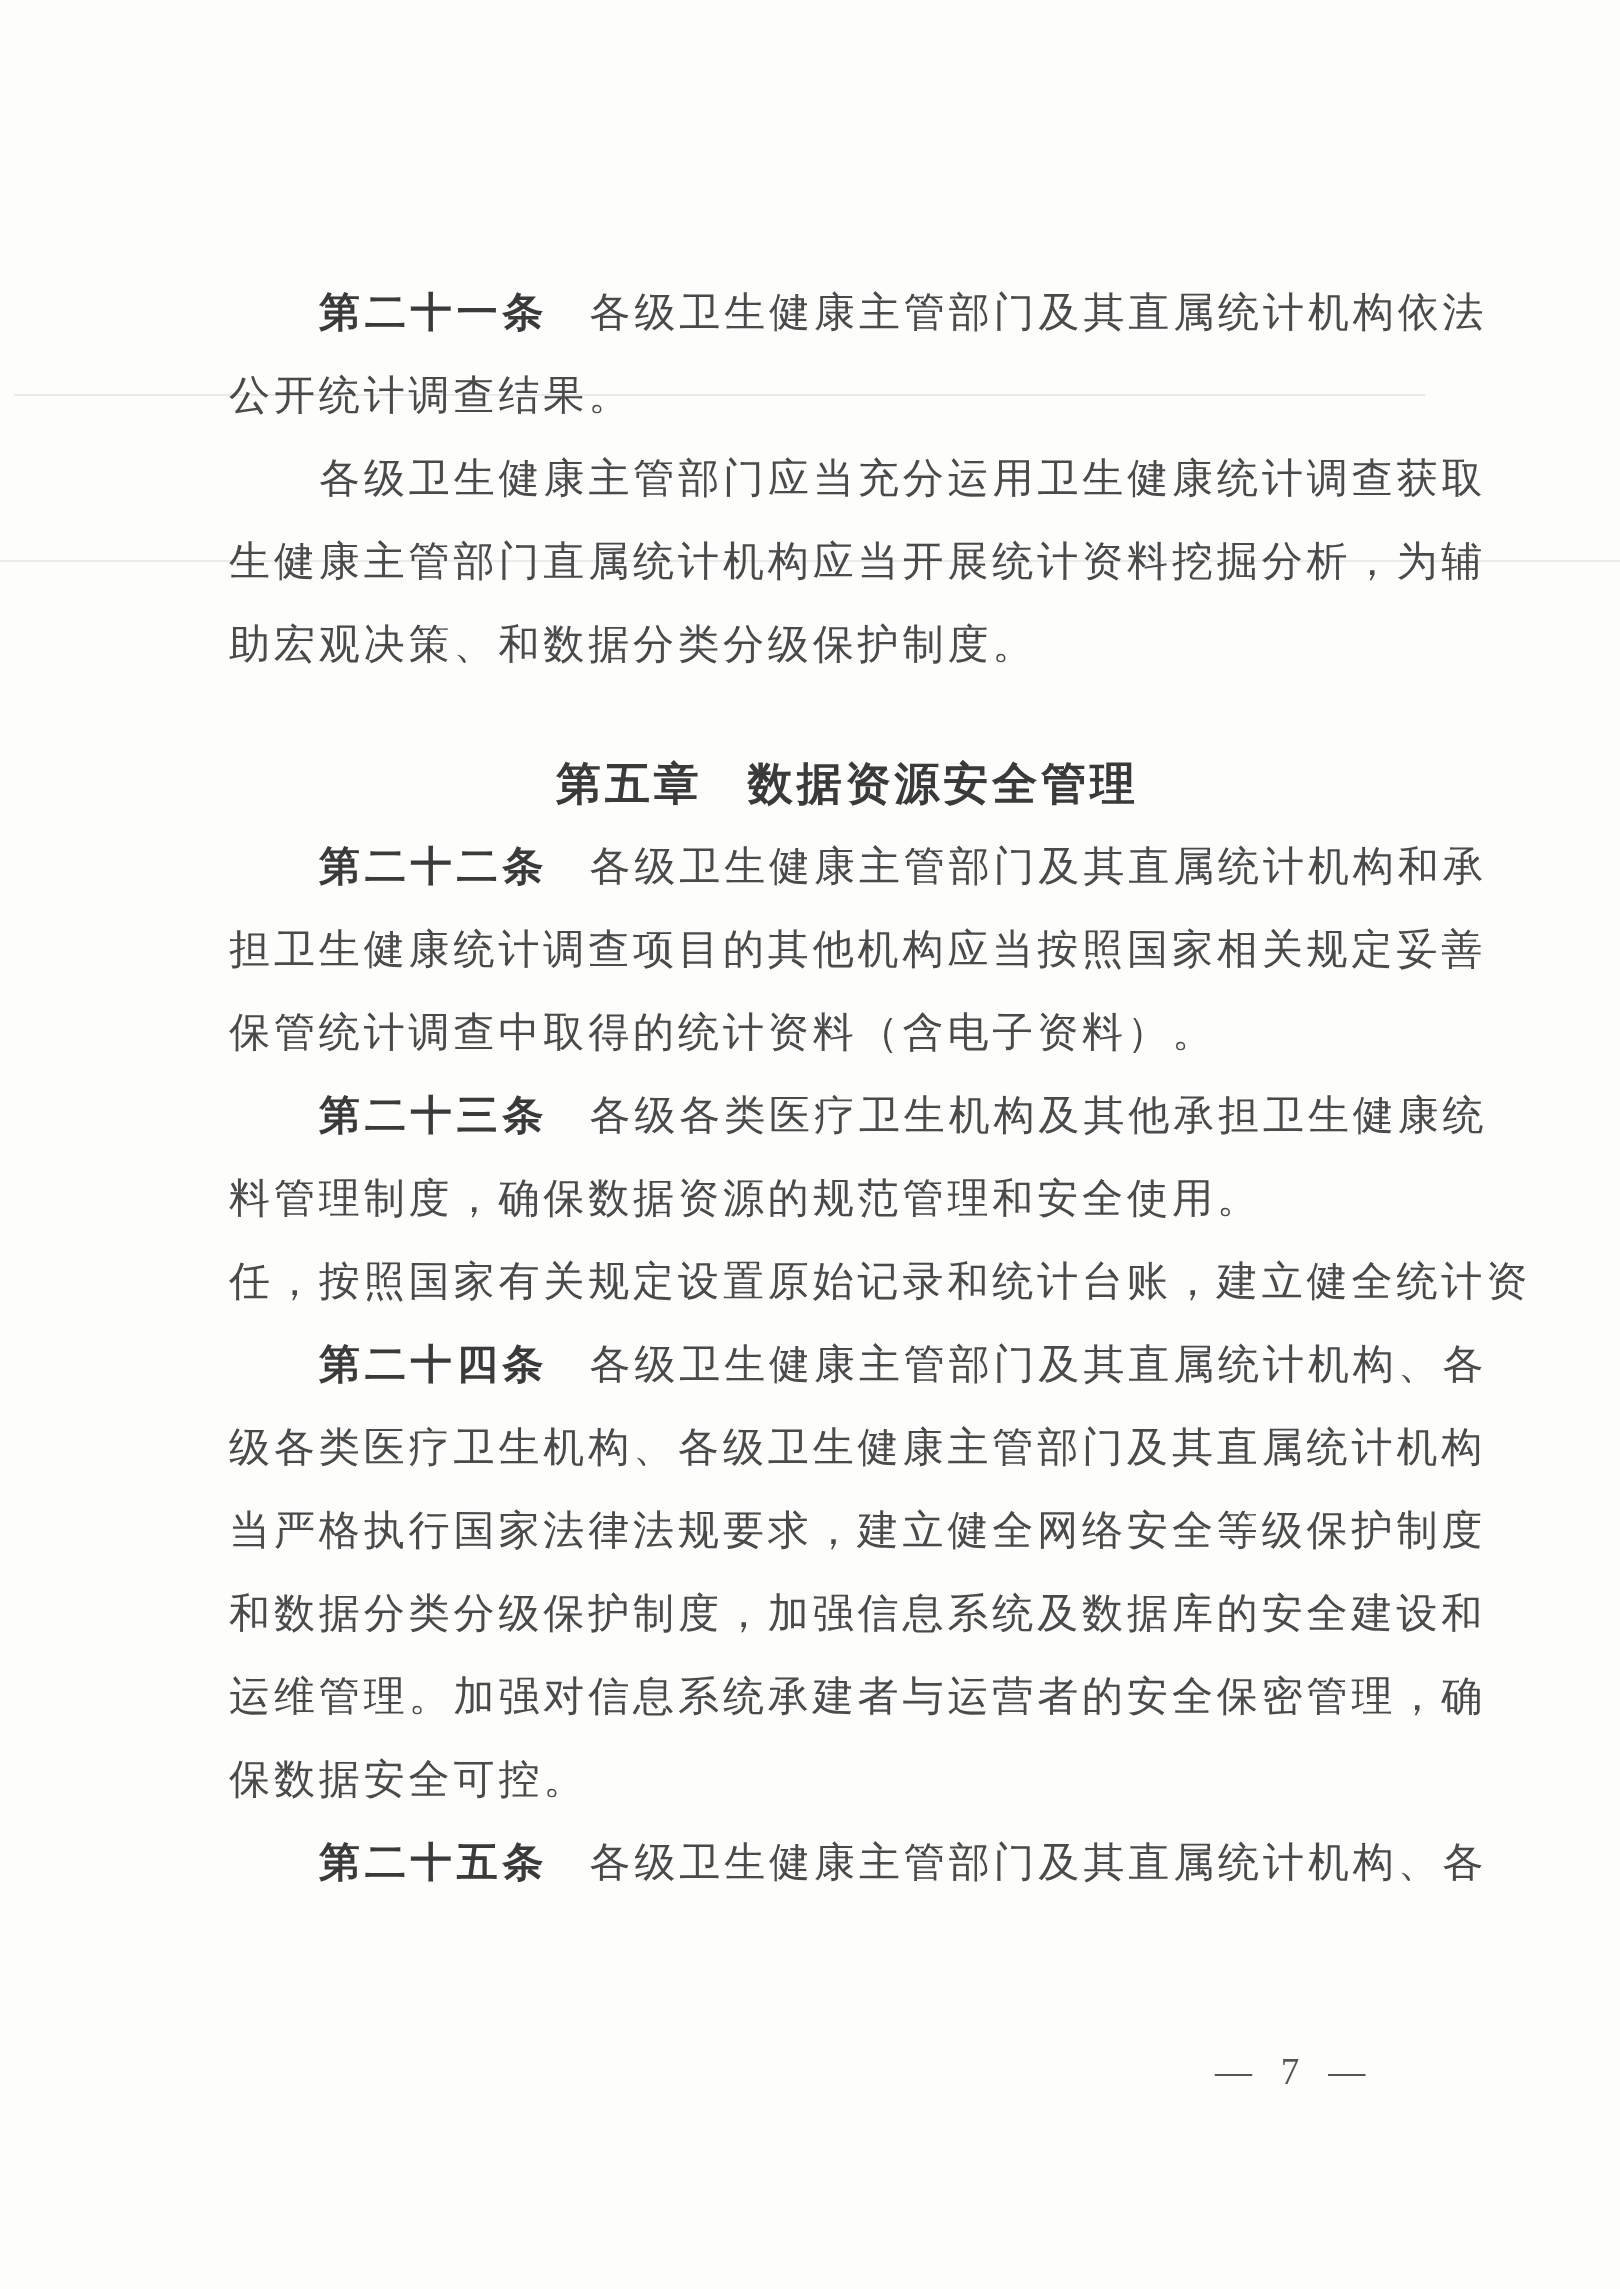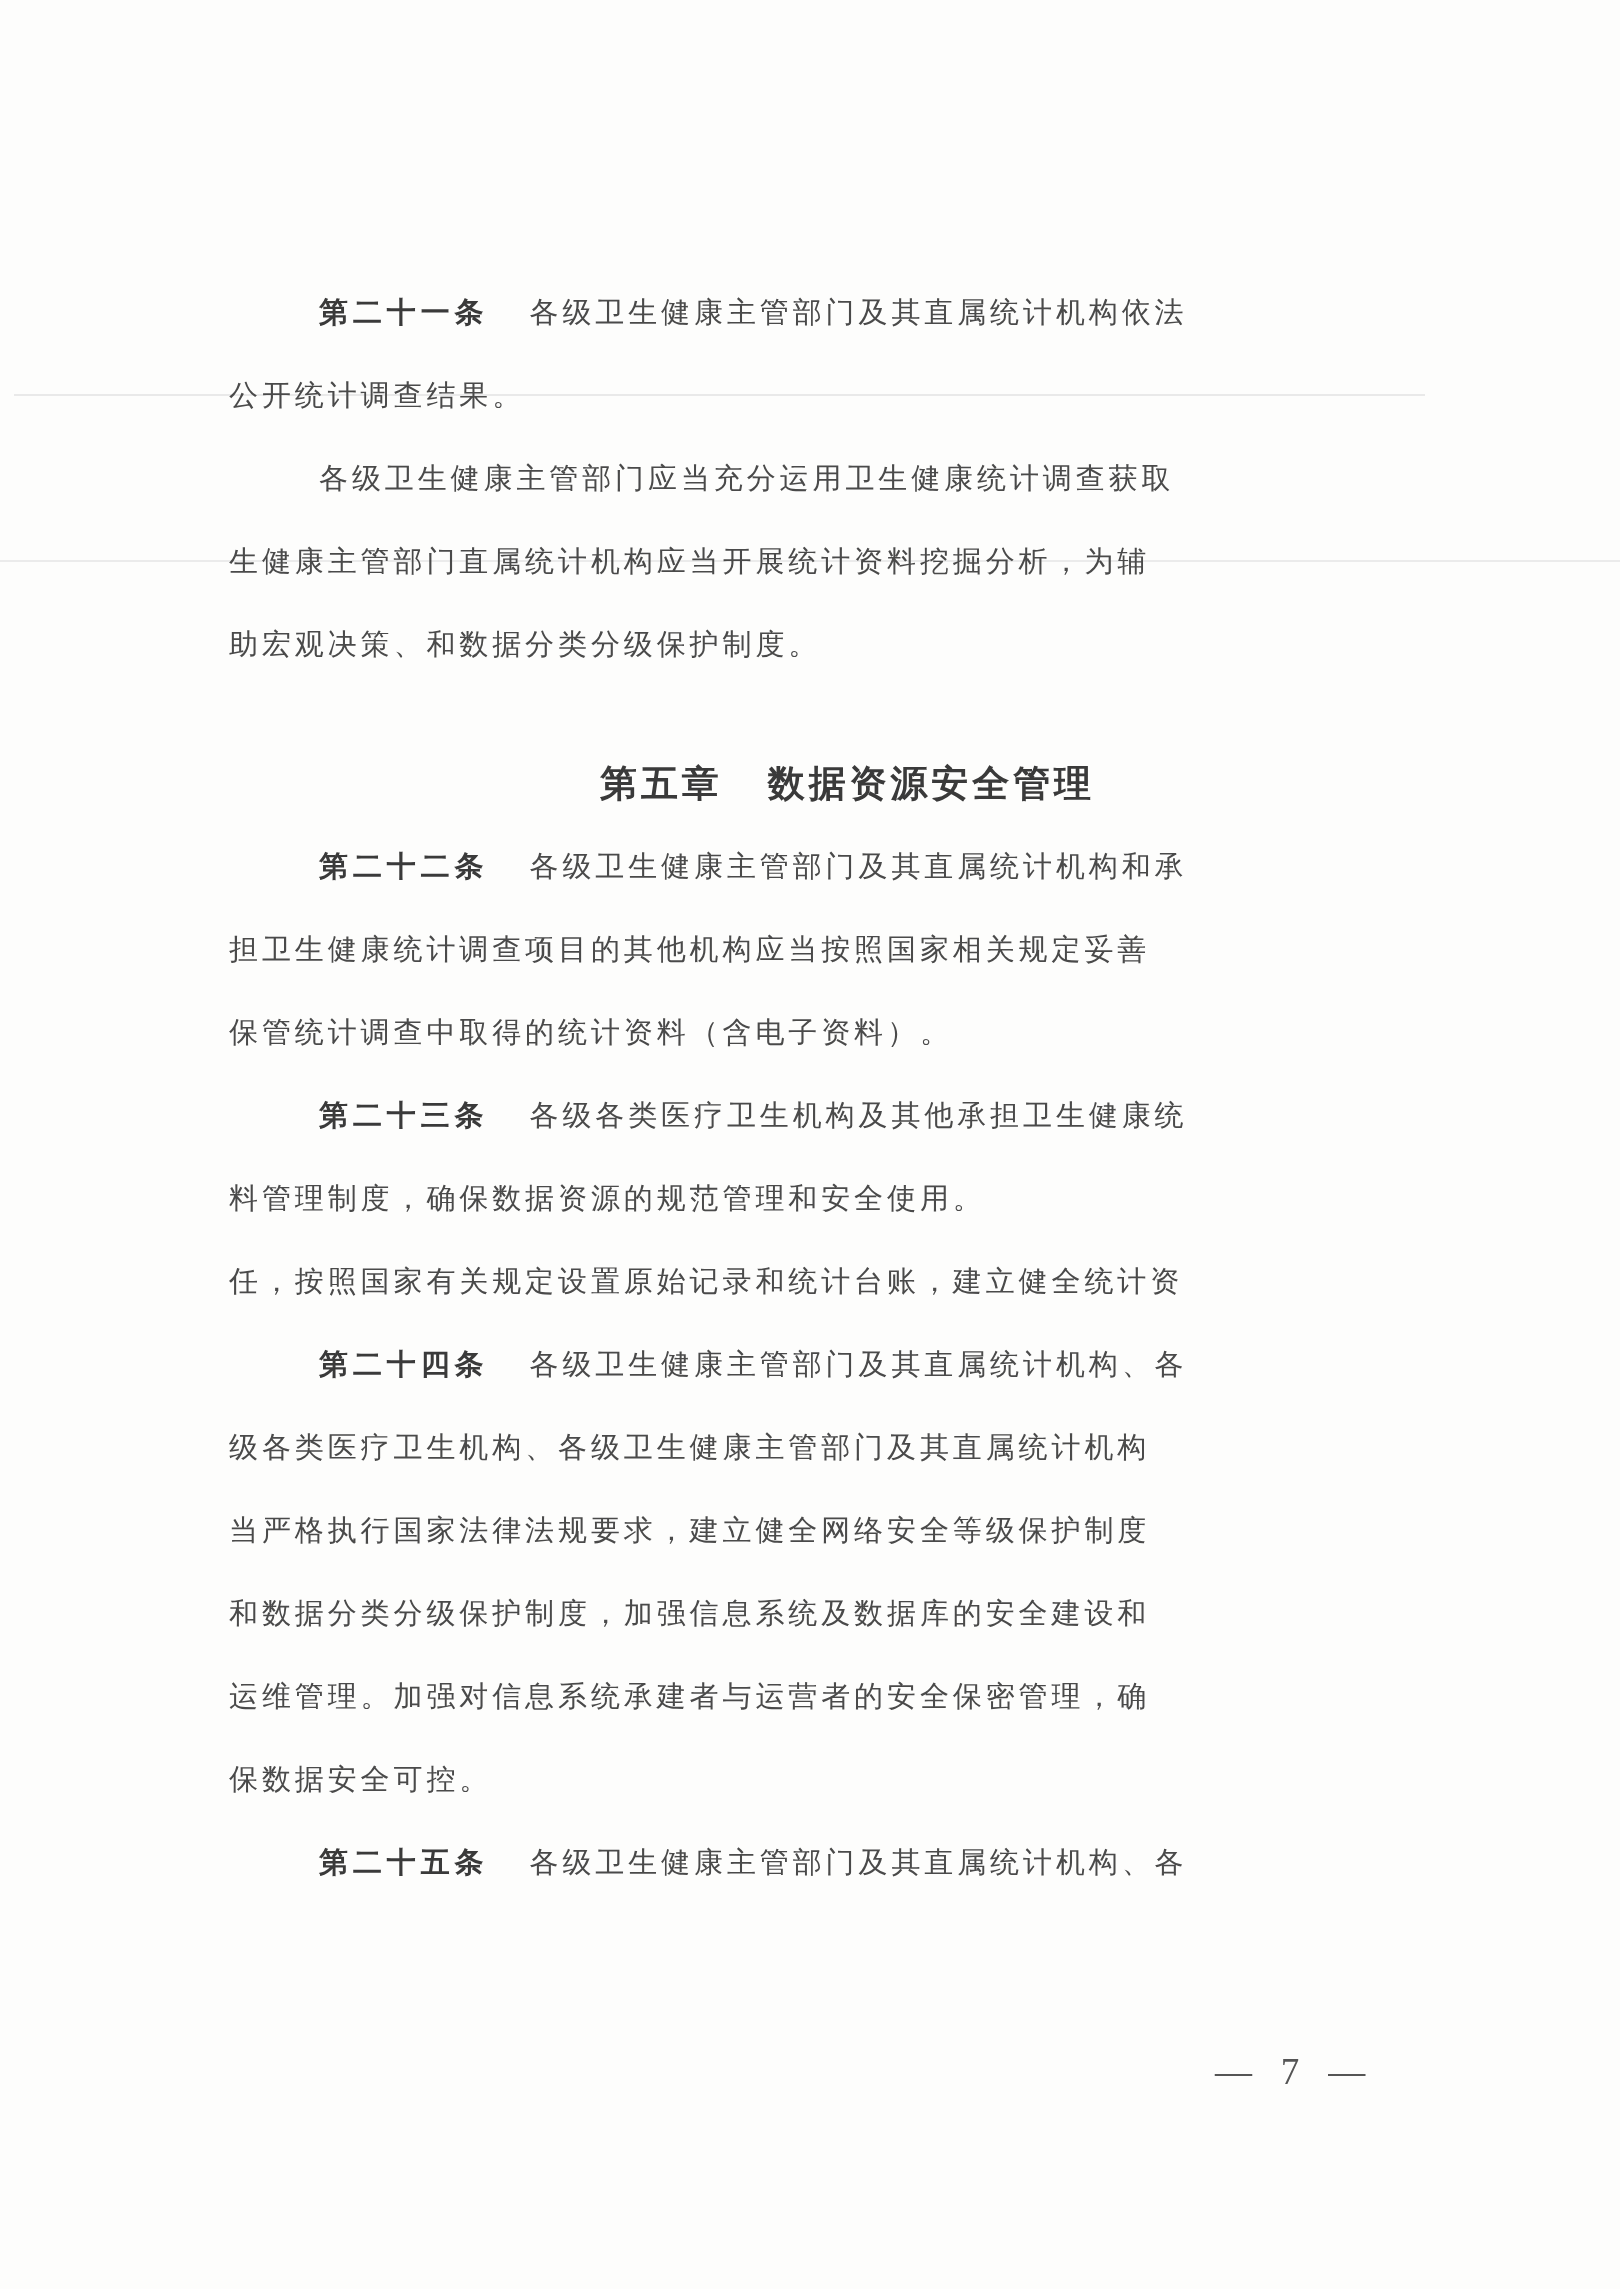--- a/index.html
+++ b/index.html
@@ -27,39 +27,39 @@
 
   .content {
     position: absolute;
     top: 271px;
     left: 229px;
     width: 1237px;
   }
   .ln {
     height: 83px;
     line-height: 83px;
-    font-size: 29px;
+    font-size: 41px;
     letter-spacing: 3.9px;
     color: #4a4a4a;
     white-space: nowrap;
   }
   .ln.indent { padding-left: 90px; }
   .lead {
     font-family: "Liberation Sans", "DejaVu Sans", sans-serif;
     font-weight: bold;
     color: #3a3a3a;
     letter-spacing: 4.9px;
     margin-right: 41px;
   }
   .ln.heading {
     margin-top: 56px;
     text-align: center;
     font-family: "Liberation Sans", "DejaVu Sans", sans-serif;
     font-weight: bold;
-    font-size: 37px;
+    font-size: 45px;
     color: #3a3a3a;
     letter-spacing: 3.9px;
   }
   .ln.heading .hnum { margin-right: 45px; }
   .pageno {
     position: absolute;
     top: 2047px;
     right: 245px;
     font-size: 37px;
     letter-spacing: 9.8px;

